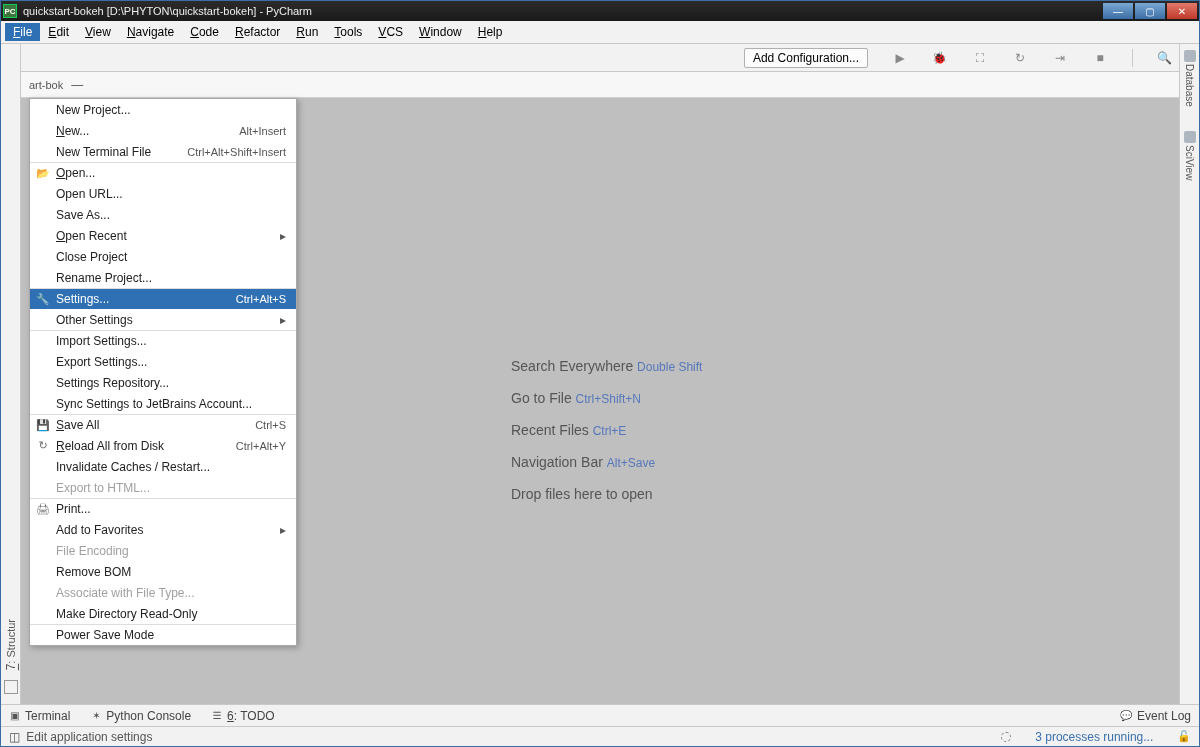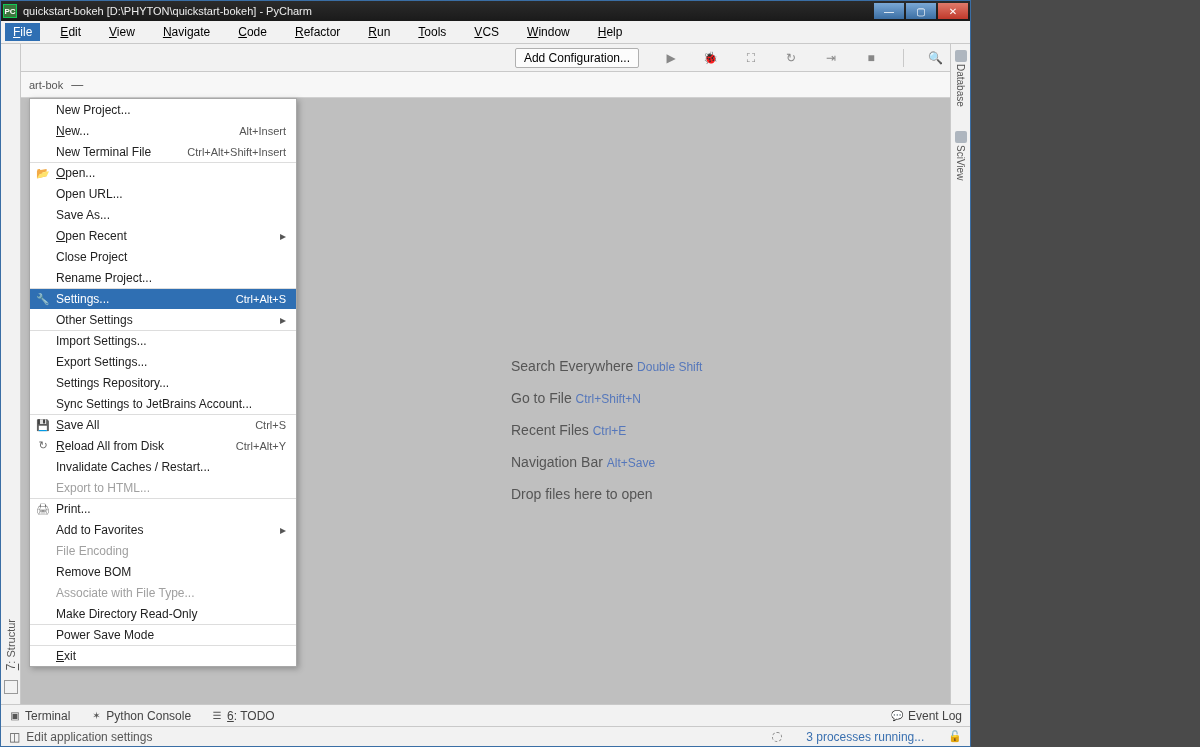--- a/index.html
+++ b/index.html
@@ -1,32 +1,32 @@
 <!DOCTYPE html>
 <html><head>
 <meta charset="utf-8">
 <style>
 * { box-sizing: border-box; margin: 0; padding: 0; font-family: "Segoe UI", Arial, sans-serif; font-size: 12px; }
 html, body { width: 1200px; height: 747px; overflow: hidden; background: #4a4a4a; }
 
-.window { width: 971px; height: 747px; display: flex; flex-direction: column; border: 1px solid #3a6ea5; background: #fff; }
+.window { width: 1200px; height: 747px; display: flex; flex-direction: column; border: 1px solid #3a6ea5; background: #fff; }
 
 
 .titlebar { height: 20px; background: linear-gradient(#2b2b2b,#1a1a1a); display: flex; align-items: center; color: #ddd; padding: 0 2px; justify-content: space-between; }
 .titlebar-left { display:flex; align-items:center; gap:6px;}
 .titlebar .app-icon { width: 14px; height: 14px; background: #3c763d; border:1px solid #1c5; color:#fff; font-size:8px; display:flex; align-items:center; justify-content:center; font-weight:bold;}
 .titlebar .title { font-size: 11px; color: #eee; }
 .winbtns { display:flex; gap:2px; margin-left:auto; }
 .winbtn { width: 30px; height: 16px; display:flex; align-items:center; justify-content:center; font-size:10px; color:#fff;}
 .winbtn.min{background:linear-gradient(#7aa8d6,#3b6ea3);}
 .winbtn.max{background:linear-gradient(#7aa8d6,#3b6ea3);}
 .winbtn.close{background:linear-gradient(#e07a6a,#c0392b);}
 
 
-.menubar { height: 23px; background: #f2f2f2; border-bottom:1px solid #c9c9c9; display:flex; align-items:center; padding: 0 4px; gap: 12px; }
+.menubar { height: 23px; background: #f2f2f2; border-bottom:1px solid #c9c9c9; display:flex; align-items:center; padding: 0 4px; }
 .menu-item { padding: 2px 8px; cursor:default; }
 .menu-item .u { text-decoration: underline; }
 .menu-item.active { background:#2f6fb3; color:#fff; }
 
 
 .content { flex:1; display:flex; position:relative; }
 
 
 .left-gutter { width:20px; background:#f2f2f2; border-right:1px solid #c9c9c9; display:flex; flex-direction:column; justify-content:flex-end; align-items:center; gap:10px; padding-bottom:10px;}
 .gutter-label { writing-mode: vertical-rl; transform: rotate(180deg); font-size:11px; color:#555;}
@@ -229,23 +229,20 @@
             </div>
             <div class="fm-row disabled">
               <span>Associate with File Type...</span>
             </div>
             <div class="fm-row">
               <span>Make Directory Read-Only</span>
             </div>
             <div class="fm-row sep-above">
               <span>Power Save Mode</span>
             </div>
-            <div class="fm-row sep-above">
-              <span><span class="u">E</span>xit</span>
-            </div>
           </div>
       </div>
     </div>
 
     <div class="right-gutter">
       <div class="vblock">
         <div class="vicon"></div>
         <div class="vlabel">Database</div>
       </div>
       <div class="vblock">

